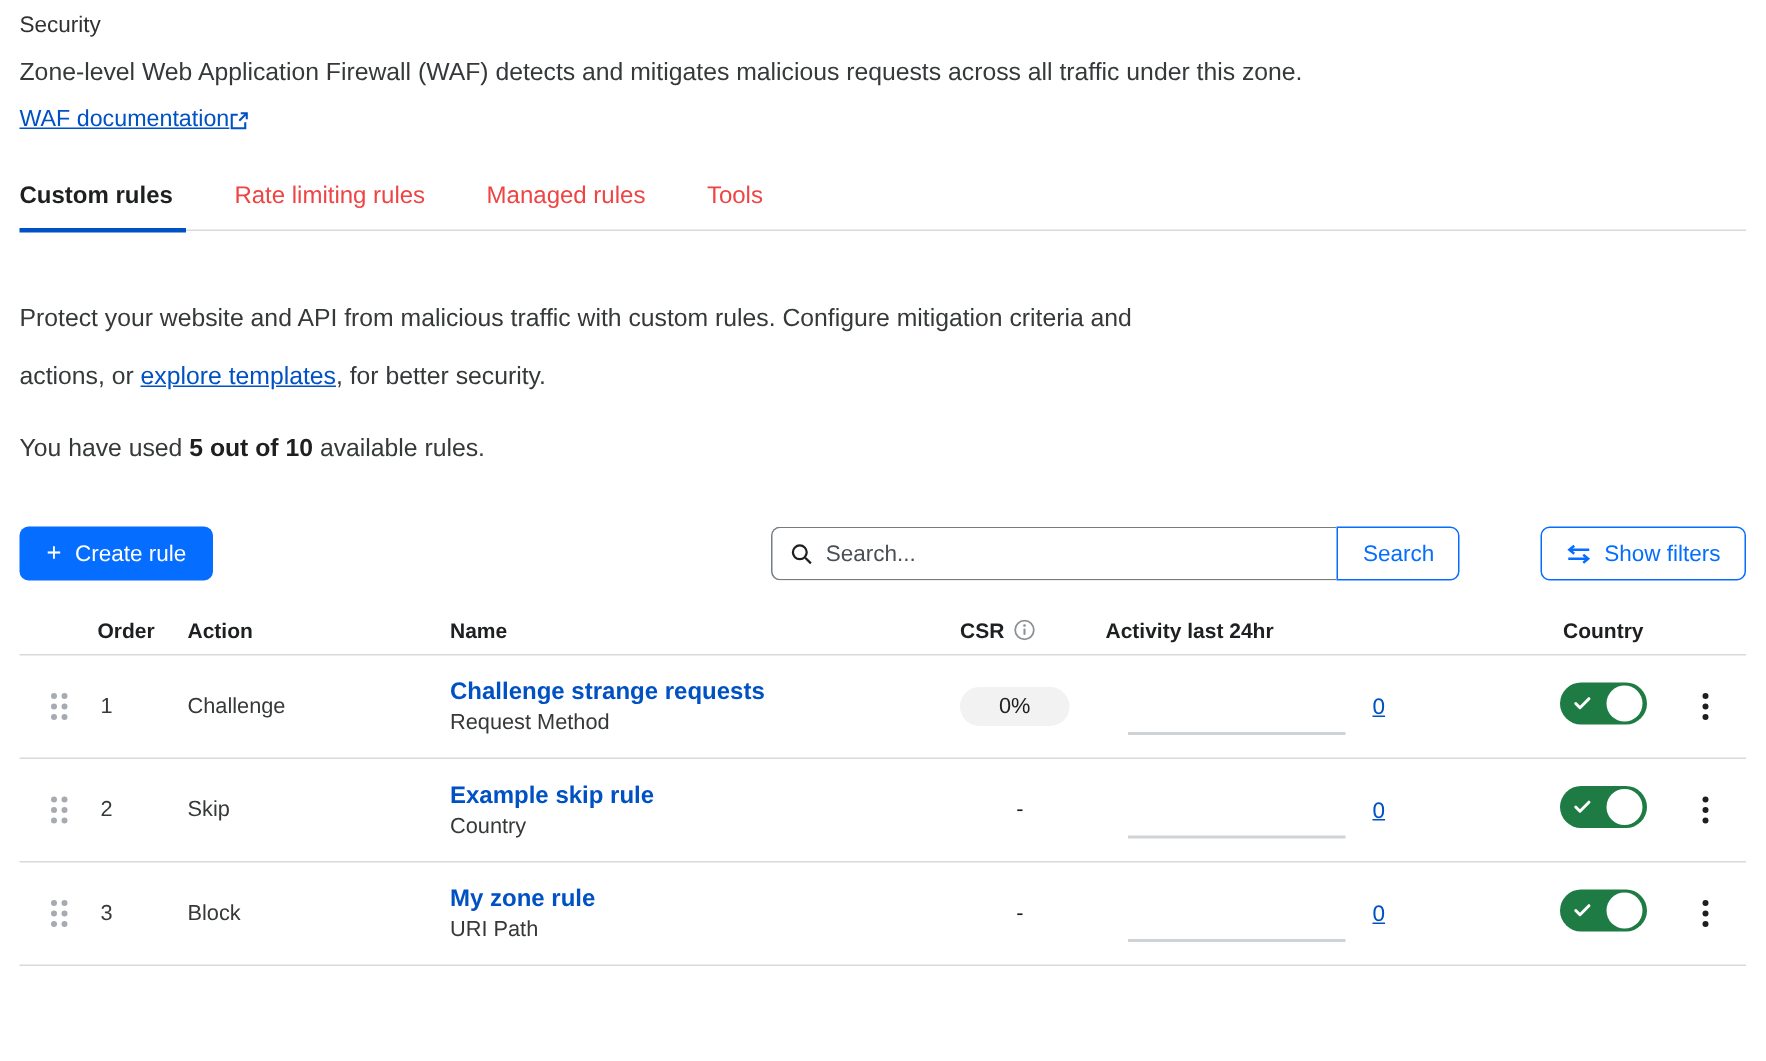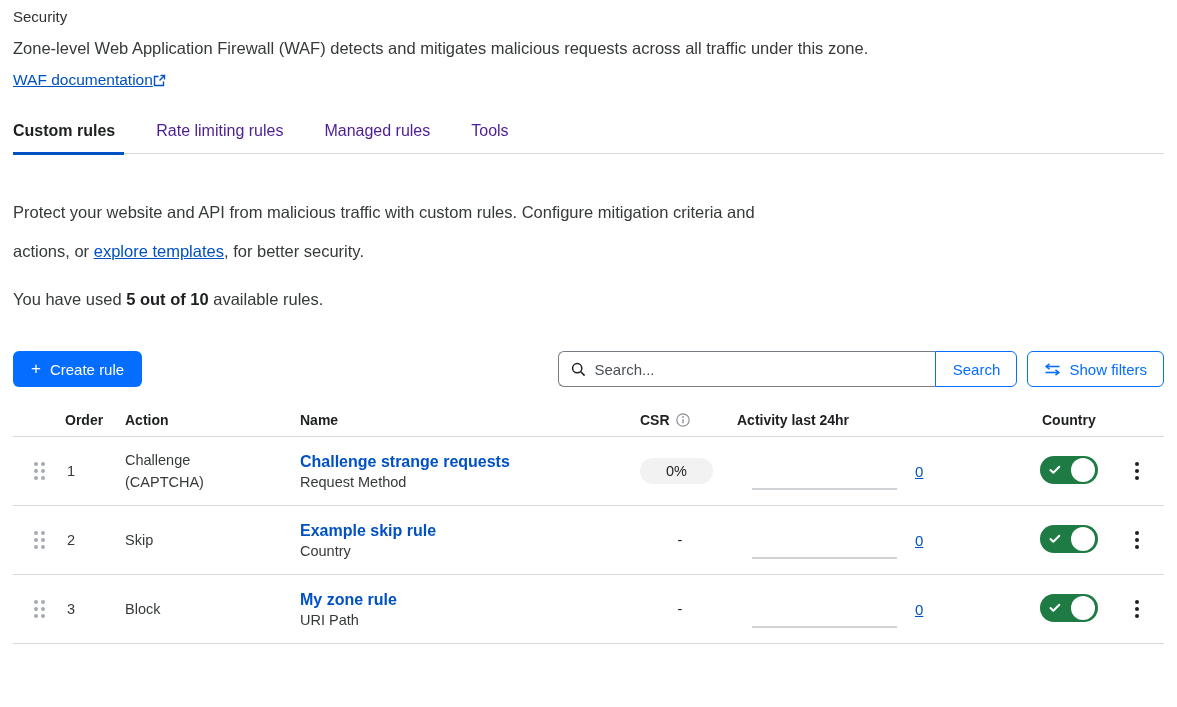--- a/index.html
+++ b/index.html
@@ -15,38 +15,38 @@
   
   .breadcrumb { font-size:15px; color:#313131; }
   .page-title { font-size:30px; font-weight:700; color:#1d1f20; margin-top:6px; letter-spacing:.2px; }
   .page-desc { font-size:16.5px; color:#36393a; margin-top:14px; }
   .doc-link-row { margin-top:13px; }
   a.link { color:#0051c3; text-decoration:underline; cursor:pointer; }
   .doc-link { font-size:15.5px; display:inline-flex; align-items:center; }
 
   
   .tabs { display:flex; margin-top:33px; border-bottom:1px solid #d9d9d9; }
-  .tab { font-size:16px; color:#4c1d95; padding:0 9px 13px 0; margin-right:32px; cursor:pointer; position:relative; }
+  .tab { font-size:16px; color:#ef4444; padding:0 9px 13px 0; margin-right:32px; cursor:pointer; position:relative; }
   .tab.active { color:#1d1f20; font-weight:700; }
   .tab.active::after { content:""; position:absolute; left:0; right:0; bottom:-2px; height:3px; background:#0051c3; }
 
   
   .intro { margin-top:39px; font-size:16.5px; line-height:39px; max-width:745px; color:#36393a; }
   .usage { margin-top:19px; font-size:16.5px; color:#36393a; }
   .usage b { color:#1d1f20; }
 
   
   .toolbar { margin-top:42px; display:flex; align-items:center; }
   .btn-primary {
     display:inline-flex; align-items:center; gap:9px;
     background:#056dff; color:#fff; border:none; border-radius:6px;
     height:36px; padding:0 18px; font-size:15px; font-family:inherit; cursor:pointer;
   }
   .btn-primary .plus { font-size:17px; font-weight:400; }
-  .toolbar-right { margin-left:auto; display:flex; align-items:center; }
+  .toolbar-right { margin-left:auto; display:flex; align-items:center;gap:44px; }
   .search-group { display:flex; align-items:stretch; }
   .search-box {
     display:flex; align-items:center; gap:8px; width:377px; height:36px;
     border:1px solid #767d82; border-right:none; border-radius:6px 0 0 6px;
     padding:0 12px; background:#fff;
   }
   .search-box input {
     border:none; outline:none; flex:1; font-size:15px; font-family:inherit; color:#36393a; background:transparent;
   }
   .search-box input::placeholder { color:#4a4f55; opacity:1; }
@@ -189,21 +189,20 @@
             <i></i>
             <i></i>
             <i></i>
             <i></i>
             <i></i>
           </span>
         </div>
       <div class="cell order-cell">1</div>
       <div class="cell action-cell">
         <div>Challenge</div>
-        <div>(CAPTCHA)</div>
       </div>
       <div class="cell name-cell">
         <a class="rule-name">Challenge strange requests</a>
         <div class="rule-expr">Request Method</div>
       </div>
       <div class="cell csr-cell">
         <span class="csr-badge">0%</span>
       </div>
       <div class="cell activity-cell">
         <div class="spark"></div>

